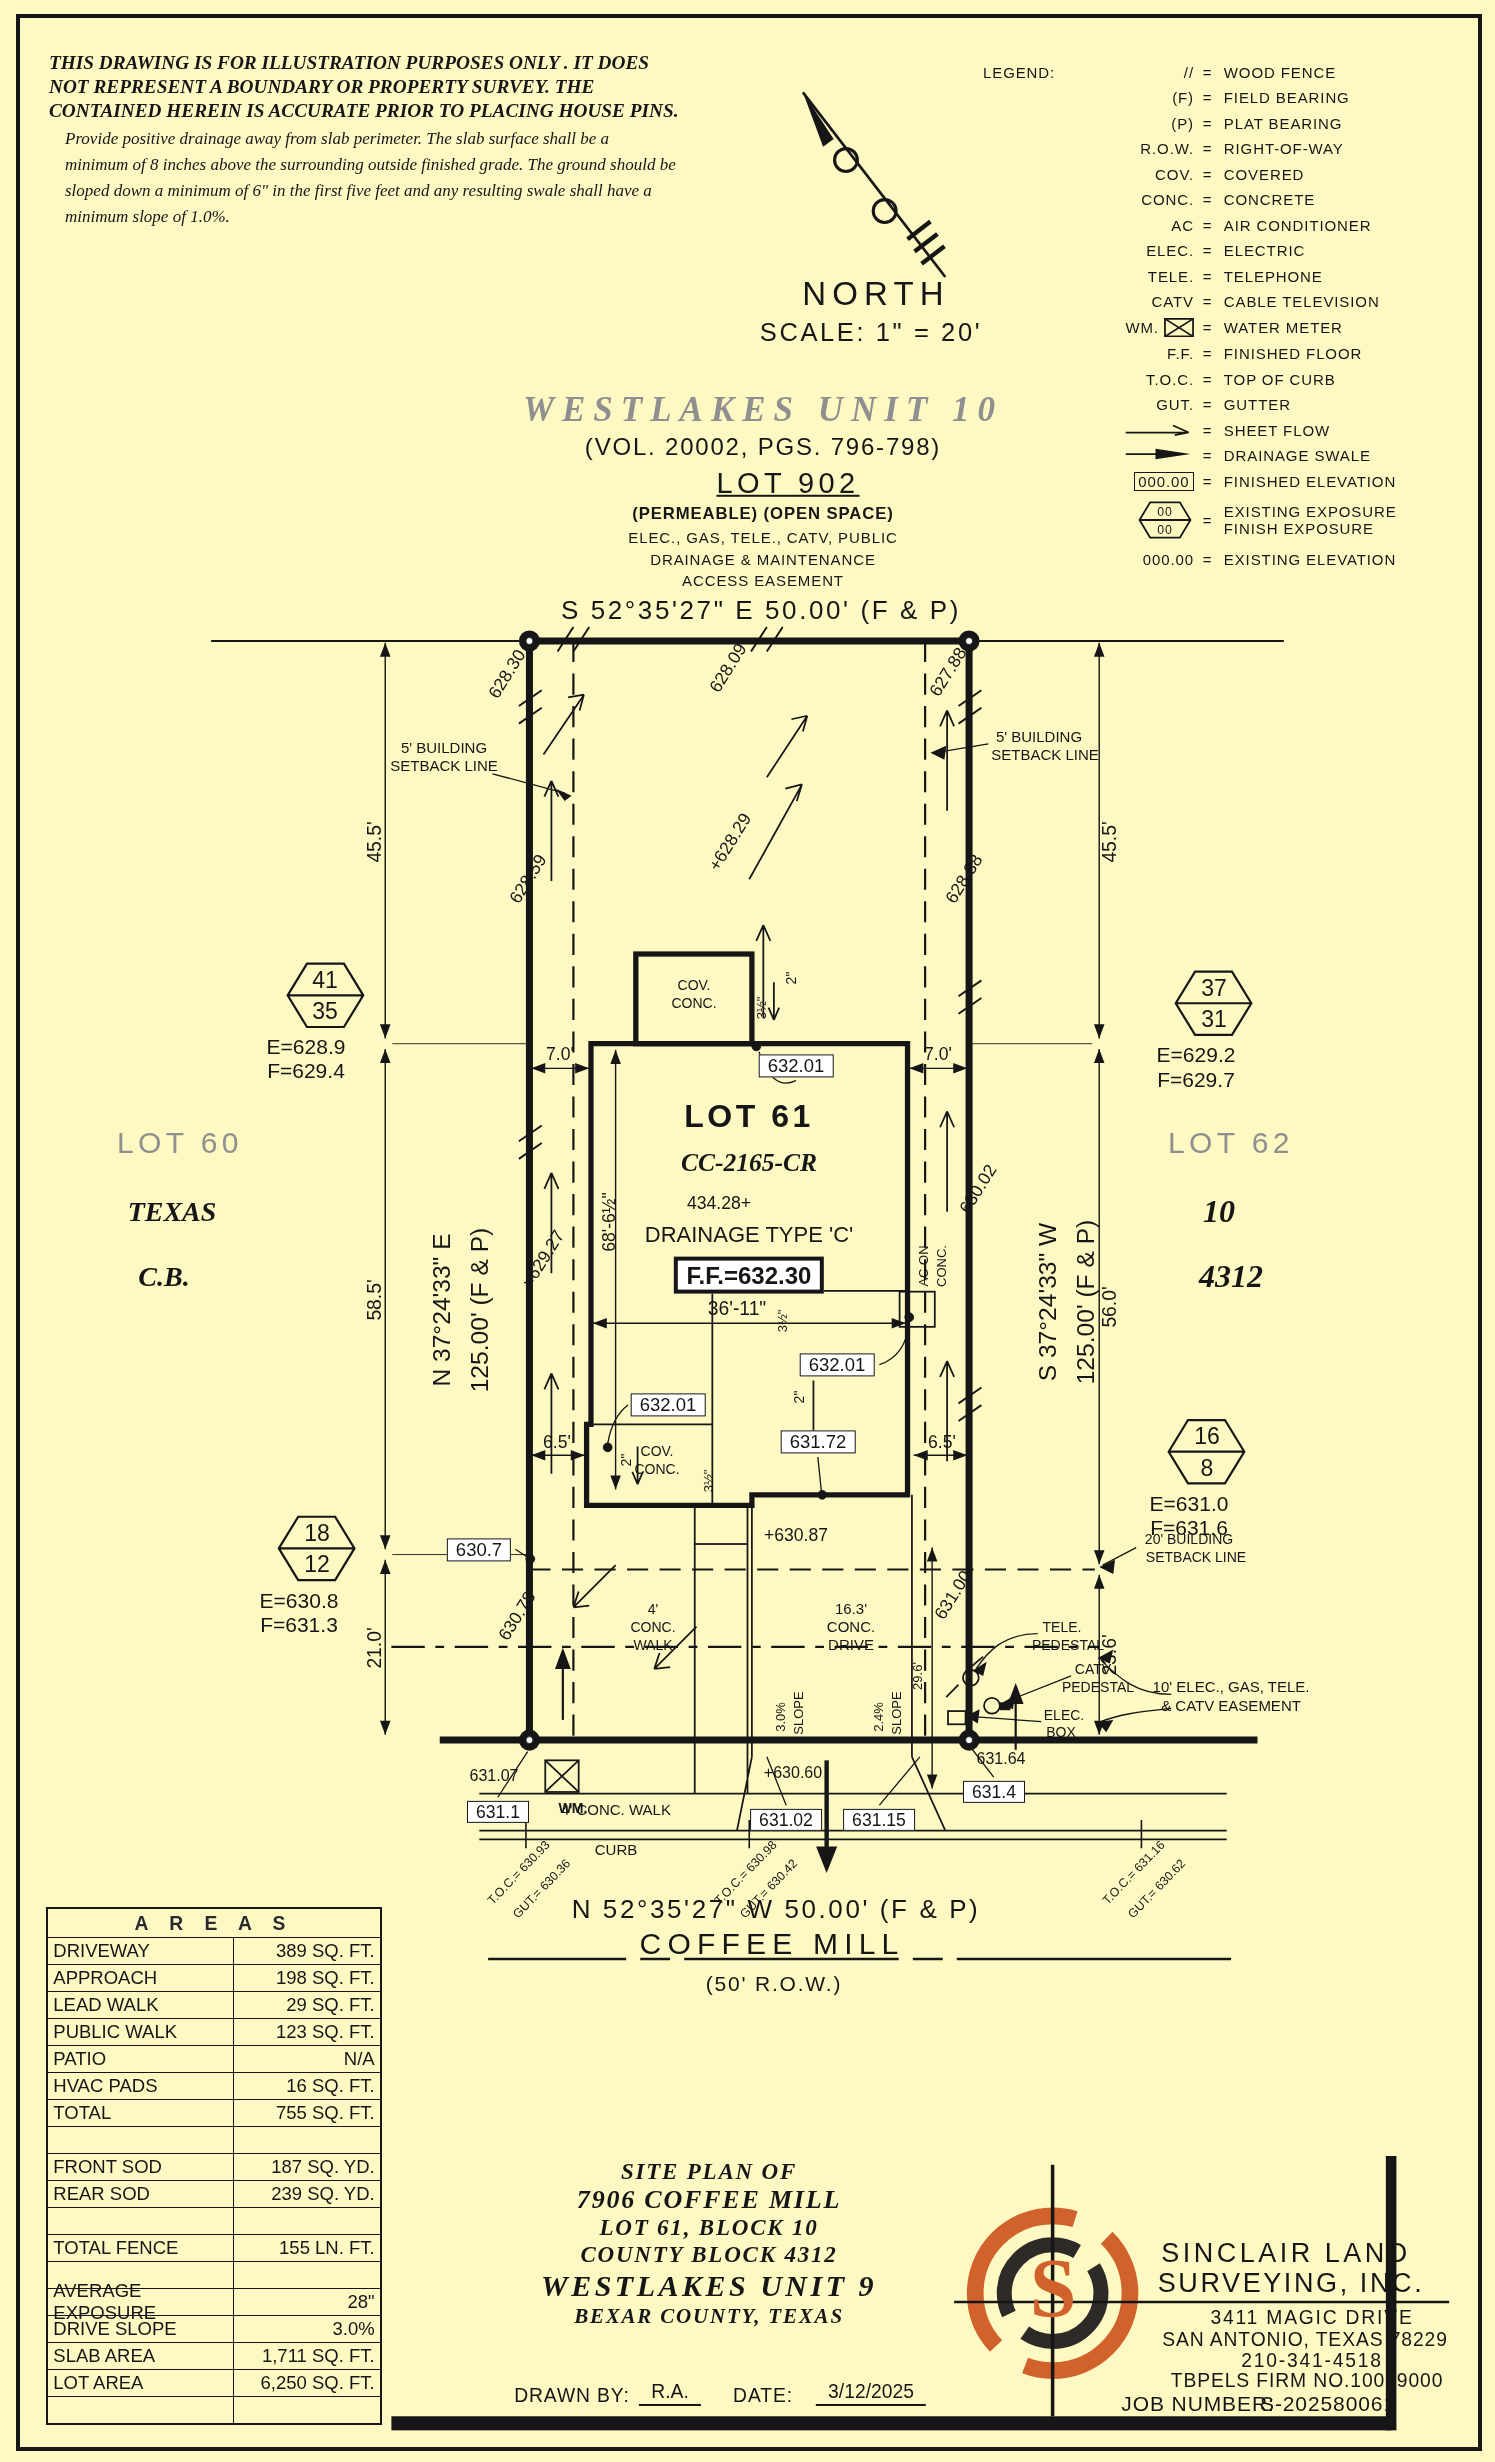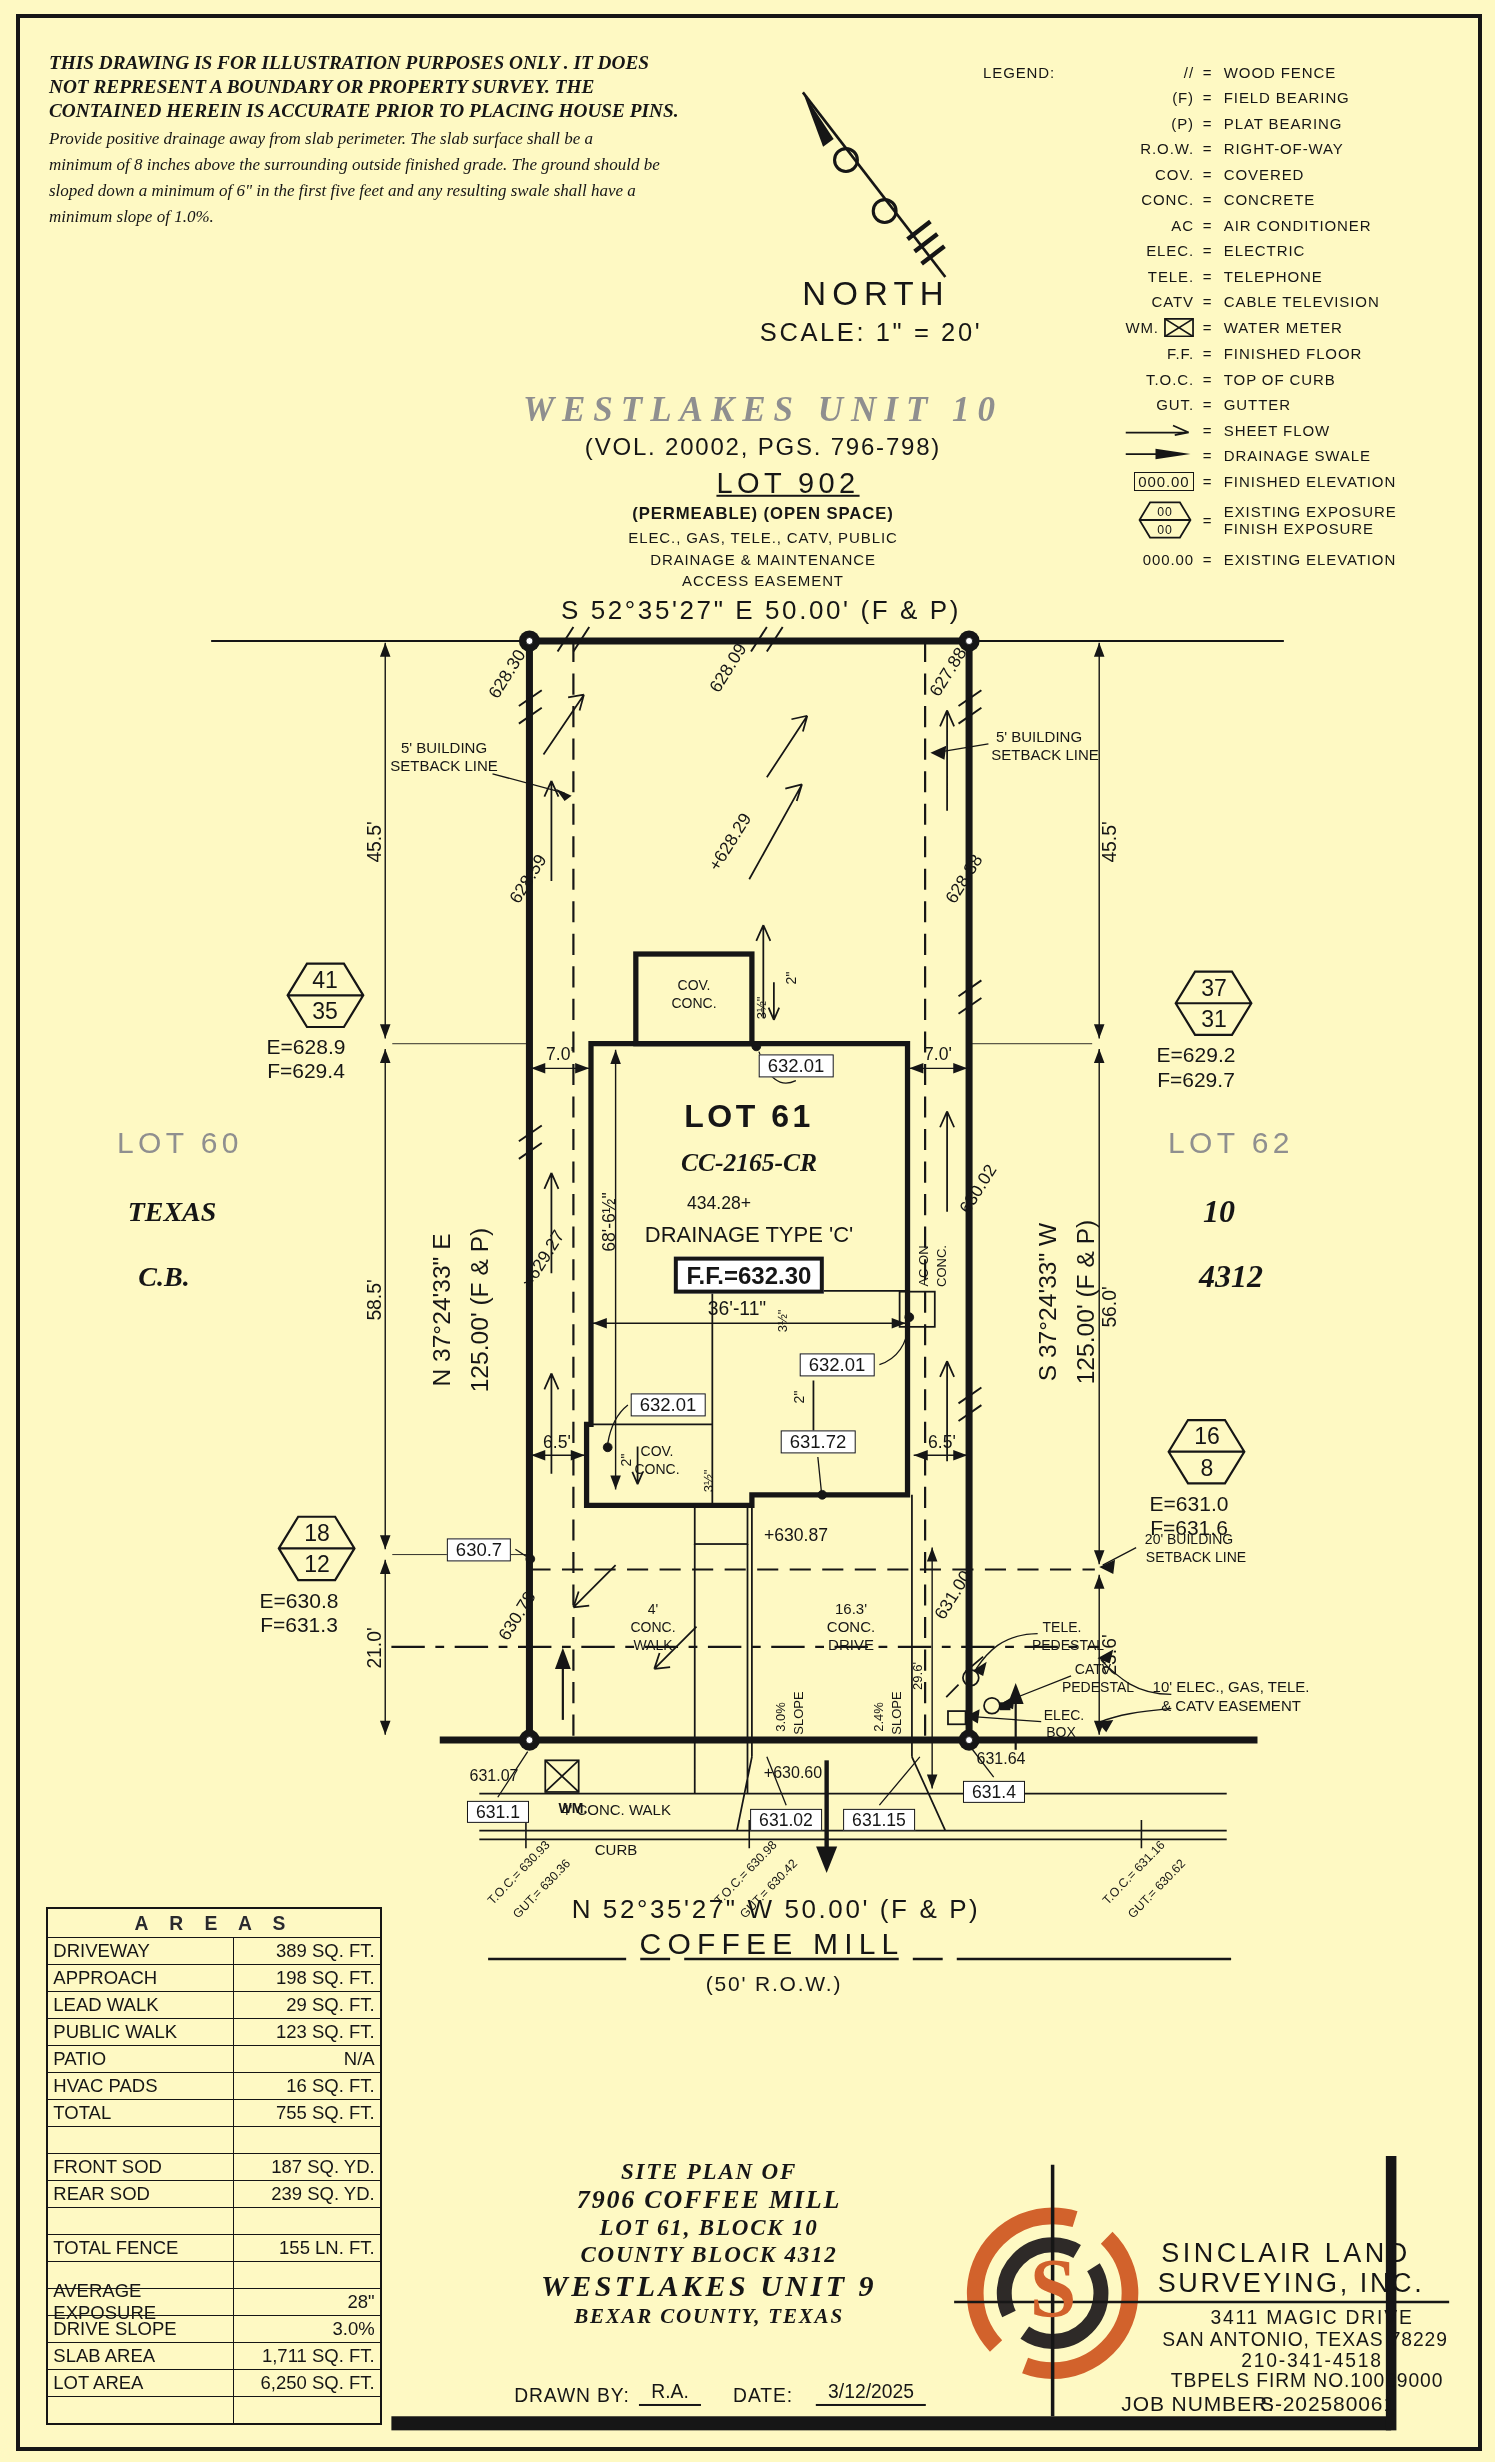--- a/index.html
+++ b/index.html
@@ -15,21 +15,21 @@
        line-height:1.05;text-align:center;}
   .lbl.rot{transform-origin:center;}
   .lbl.box1{border:1.8px solid var(--ink);background:#fff;padding:0.9px 8px;}
   .lbl.box2{border:4.4px solid var(--ink);background:#fff;padding:1.8px 8.8px;font-weight:bold;}
   .lbl.ser{font-family:"Liberation Serif",serif;font-style:italic;font-weight:bold;}
   .lbl.gray{color:var(--gray);}
   
   #disclaimer{position:absolute;left:49px;top:51px;width:704px;
       font-family:"Liberation Serif",serif;font-style:italic;}
   #disclaimer .d1{font-size:19.3px;line-height:1.25;font-weight:600;}
-  #disclaimer .d2{font-size:17px;line-height:1.22;margin-top:5.3px;}
+  #disclaimer .d2{font-size:17px;line-height:1.22;margin-top:5.3px;margin-left:16px;}
   
   #legend{position:absolute;left:1080px;top:63px;width:396px;font-size:15px;}
   .lg-row{display:flex;align-items:center;margin-bottom:7px;min-height:18.5px;}
   .lg-sym{width:114px;text-align:right;padding-right:8.8px;flex:none;letter-spacing:0.9px;}
   .lg-eq{width:21px;flex:none;}
   .lg-desc{letter-spacing:0.9px;}
   .lg-box{border:1.8px solid var(--ink);padding:0 3.5px;}
   .lg-title{position:absolute;left:-97px;top:0.9px;letter-spacing:0.9px;}
   #legend{padding-left:0;}
   

